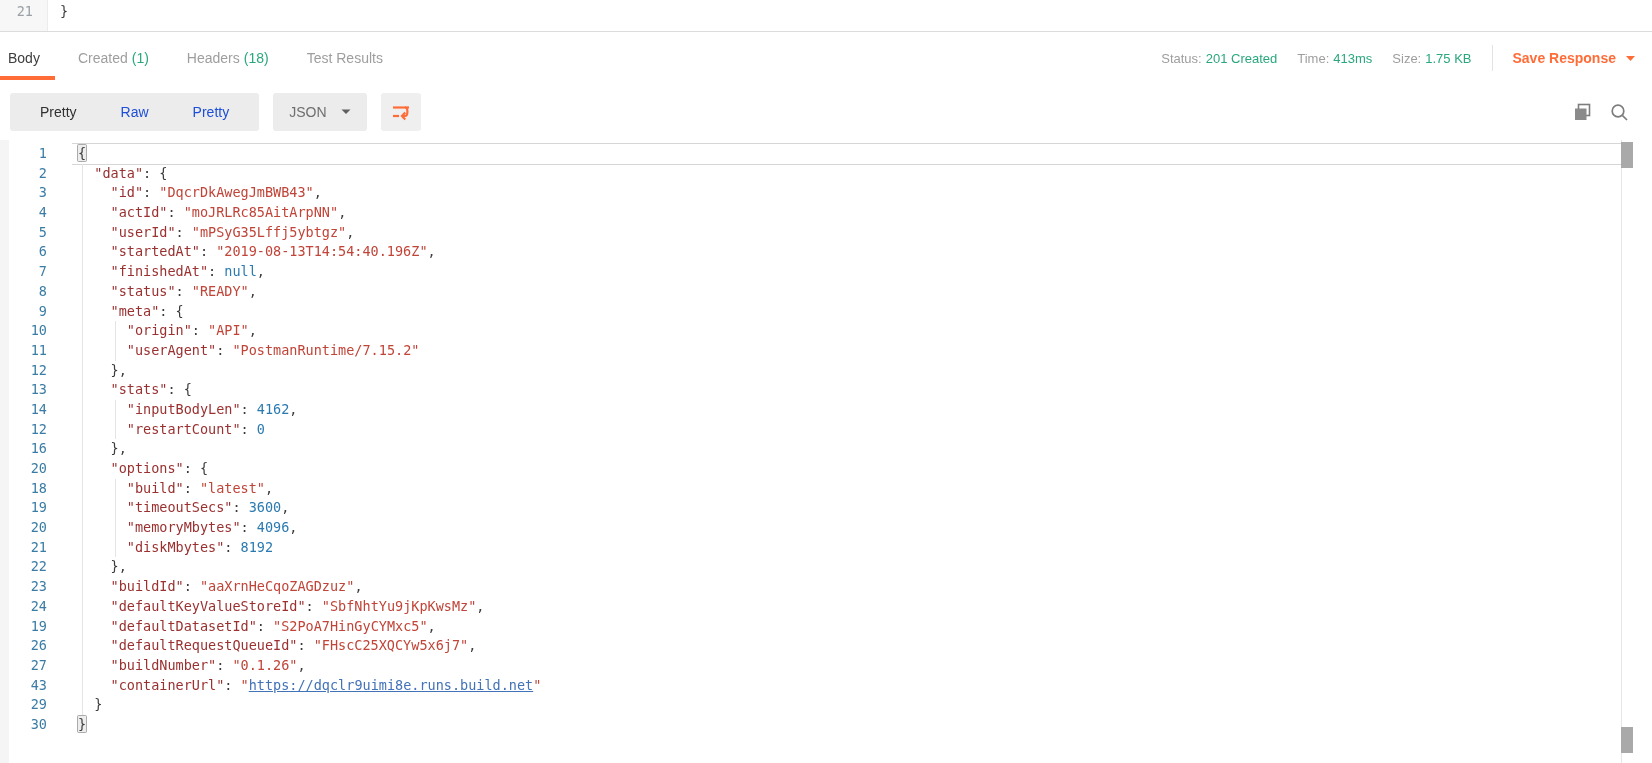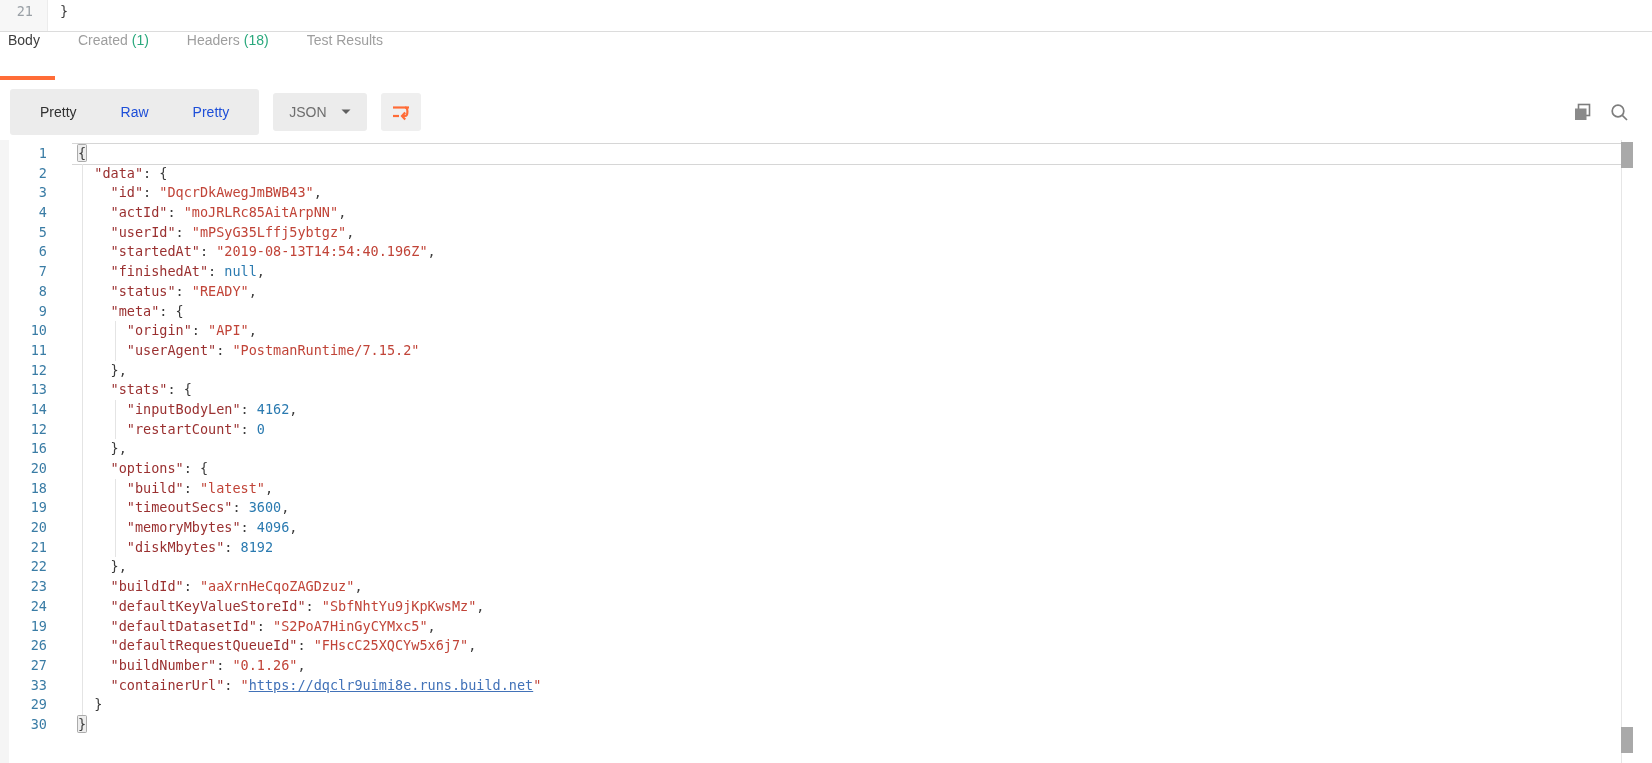--- a/index.html
+++ b/index.html
@@ -7,38 +7,38 @@
               font-family:"Liberation Sans", sans-serif; }
 
   
   .request-strip { height:32px; border-bottom:1px solid #dcdcdc; display:flex;
                    font-family:"DejaVu Sans Mono", monospace; font-size:13.5px; }
   .rs-gutter { width:48px; background:#f7f7f7; border-right:1px solid #ececec;
                color:#9aa0a6; text-align:right; padding:3px 14px 0 0; }
   .rs-code { color:#3b3b3b; padding:3px 0 0 12px; }
 
   
-  .tabs-row { height:52px; display:flex; padding-left:8px;
+  .tabs-row { height:52px; display:flex; align-items:center; padding-left:8px;
               position:relative; font-size:14px; }
   .tab { color:#9e9e9e; margin-right:38px; position:relative; cursor:default; }
   .tab .cnt { color:#29a87c; margin-left:4px; }
   .tab.active { color:#3d3d3d; }
   .tab-underline { position:absolute; left:0; bottom:4px; width:55px; height:4px;
                    background:#ff6c37; }
   .meta { margin-left:auto; display:flex; align-items:center; gap:20px;
           padding-right:16px; font-size:13px; }
   .meta .lbl { color:#9e9e9e; }
   .meta .val { color:#29a87c; margin-left:4px; }
   .meta-divider { width:1px; height:26px; background:#e3e3e3; }
   .save-btn { color:#ff6c37; font-weight:bold; font-size:14px; display:flex;
               align-items:center; gap:9px; cursor:pointer; }
 
   
   .toolbar { height:56px; display:flex; align-items:center; padding:0 22px 0 10px; }
-  .seg { background:#ececec; border-radius:3px; height:46px; display:flex;
+  .seg { background:#ececec; border-radius:3px; height:38px; display:flex;
          align-items:center; padding:0 8px; }
   .seg .mode { padding:0 22px; font-size:14px; color:#1d4ed8; cursor:pointer; }
   .seg .mode.active { color:#303030; }
   .dd { background:#ececec; border-radius:3px; height:38px; display:flex;
         align-items:center; gap:14px; padding:0 16px; margin-left:14px;
         font-size:14px; color:#6e6e6e; cursor:pointer; }
   .wrap-btn { background:#efefef; border-radius:3px; height:38px; width:40px;
               margin-left:14px; display:flex; align-items:center; justify-content:center;
               cursor:pointer; }
   .tb-right { margin-left:auto; display:flex; align-items:center; gap:16px; }
@@ -87,20 +87,38 @@
       <span>Created</span><span class="cnt">(1)</span>
     </div>
     <div class="tab">
       <span>Headers</span><span class="cnt">(18)</span>
     </div>
     <div class="tab">
       <span>Test Results</span>
     </div>
     <div class="tab-underline"></div>
 
+    <div class="meta">
+      <div>
+        <span class="lbl">Status:</span><span class="val">201 Created</span>
+      </div>
+      <div>
+        <span class="lbl">Time:</span><span class="val">413ms</span>
+      </div>
+      <div>
+        <span class="lbl">Size:</span><span class="val">1.75 KB</span>
+      </div>
+      <div class="meta-divider"></div>
+      <div class="save-btn">
+        <span>Save Response</span>
+        <svg width="11" height="7" viewBox="0 0 11 7">
+          <path d="M1 1 L5.5 6 L10 1 Z" fill="#ff6c37"></path>
+        </svg>
+      </div>
+    </div>
   </div>
 
   <div class="toolbar">
     <div class="seg">
       <div class="mode active">Pretty</div>
       <div class="mode">Raw</div>
       <div class="mode">Pretty</div>
     </div>
     <div class="dd">
       <span>JSON</span>
@@ -151,21 +169,21 @@
         <div class="ln">18</div>
         <div class="ln">19</div>
         <div class="ln">20</div>
         <div class="ln">21</div>
         <div class="ln">22</div>
         <div class="ln">23</div>
         <div class="ln">24</div>
         <div class="ln">19</div>
         <div class="ln">26</div>
         <div class="ln">27</div>
-        <div class="ln">33</div>
+        <div class="ln">43</div>
         <div class="ln">29</div>
         <div class="ln">30</div>
       </div>
     <div class="code">
         <div class="code-line active-line"><span class="punc"></span><span class="punc bracket-hl">{</span></div>
         <div class="code-line"><i class="indent-guide" style="left: calc(0ch + 10px);"></i><span class="punc">  </span><span class="key">"data"</span><span class="punc">: </span><span class="punc">{</span></div>
         <div class="code-line"><i class="indent-guide" style="left: calc(0ch + 10px);"></i><span class="punc">    </span><span class="key">"id"</span><span class="punc">: </span><span class="str">"DqcrDkAwegJmBWB43"</span><span class="punc">,</span></div>
         <div class="code-line"><i class="indent-guide" style="left: calc(0ch + 10px);"></i><span class="punc">    </span><span class="key">"actId"</span><span class="punc">: </span><span class="str">"moJRLRc85AitArpNN"</span><span class="punc">,</span></div>
         <div class="code-line"><i class="indent-guide" style="left: calc(0ch + 10px);"></i><span class="punc">    </span><span class="key">"userId"</span><span class="punc">: </span><span class="str">"mPSyG35Lffj5ybtgz"</span><span class="punc">,</span></div>
         <div class="code-line"><i class="indent-guide" style="left: calc(0ch + 10px);"></i><span class="punc">    </span><span class="key">"startedAt"</span><span class="punc">: </span><span class="str">"2019-08-13T14:54:40.196Z"</span><span class="punc">,</span></div>

